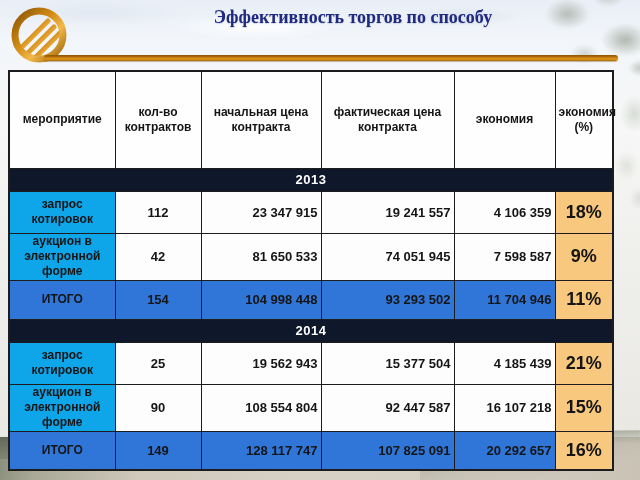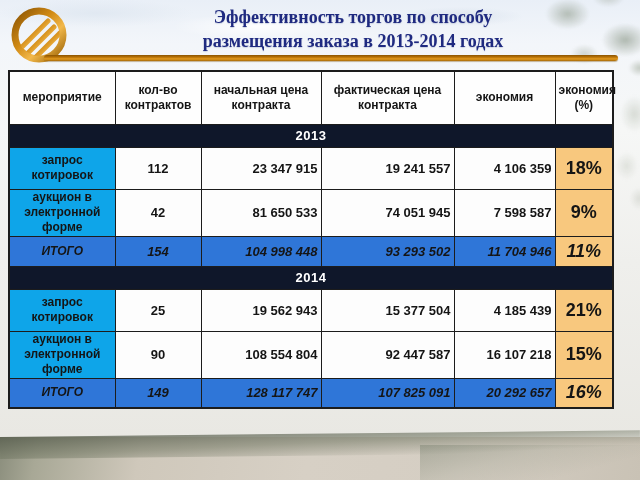--- a/index.html
+++ b/index.html
@@ -73,30 +73,30 @@
     background:#fdfdfd;
     font-family:"Liberation Sans", sans-serif;
     border:2px solid #1c1c1c;
   }
   table.eff td, table.eff th{
     border:1px solid #1c1c1c;
     font-weight:bold;color:#151515;
     vertical-align:middle;white-space:normal;
     padding:0 3px;
   }
-  tr.tr-head{height:53px;}
+  tr.tr-head{height:97px;}
   tr.tr-head th{font-size:12px;text-align:center;background:#fefefe;line-height:15px;}
   tr.tr-year{height:23px;}
   tr.tr-year td{
     background:#0f172a;color:#ffffff;text-align:center;
     font-size:13px;letter-spacing:.5px;
   }
   tr.tr-quote{height:42px;}
   tr.tr-auction{height:47px;}
-  tr.tr-total{height:30px;font-style:italic;}
+  tr.tr-total{height:39px;}
   tr.tr-total td{background:#2f76d8;}
   td.c-label{text-align:center;font-size:12px;background:#0ea5e9;line-height:15px;}
   tr.tr-total td.c-label{background:#2f76d8;}
   td.c-num{text-align:center;font-size:13px;white-space:nowrap;}
   td.c-money{text-align:right;font-size:13px;padding-right:9px;white-space:nowrap;}
   td.c-pct{text-align:center;font-size:18px;background:#f8c87e;white-space:nowrap;}
   tr.tr-total td.c-pct{background:#f8c87e;}
 </style>
 </head>
 <body>
@@ -126,21 +126,20 @@
     <g clip-path="url(#ringclip)" stroke="url(#gld)" stroke-width="5" stroke-linecap="round">
       <line x1="10" y1="44" x2="38" y2="16"></line>
       <line x1="16" y1="50" x2="44" y2="22"></line>
       <line x1="22" y1="56" x2="50" y2="28"></line>
     </g>
   </svg>
 </div>
 <div class="gold-line"></div>
 <div class="title">
   <div>Эффективность торгов по способу</div>
-  <div>размещения заказа в 2013-2014 годах</div>
 </div>
 
 <table class="eff">
   <colgroup>
     <col style="width:106px">
       <col style="width:86px">
       <col style="width:120px">
     <col style="width:133px">
       <col style="width:101px">
       <col style="width:58px">

